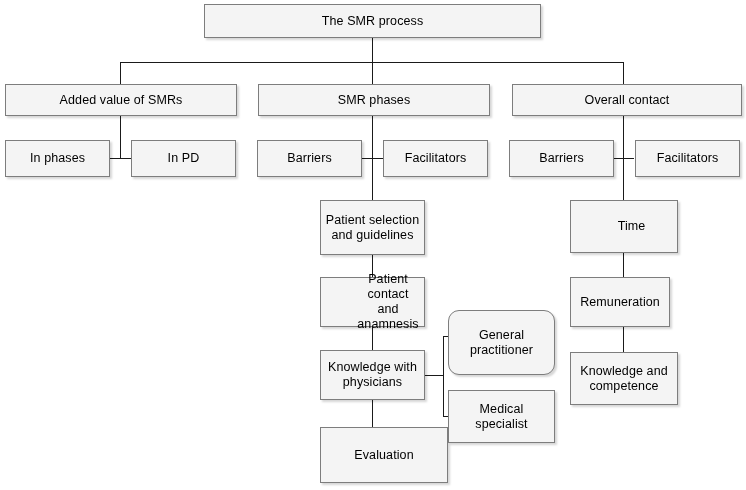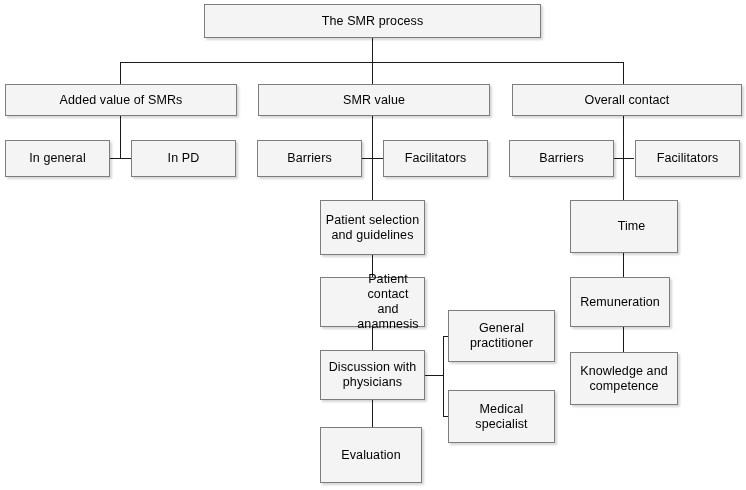--- a/index.html
+++ b/index.html
@@ -75,48 +75,48 @@
   <div class="edge h" style="left:443px; top:336px; width:6px;"></div>
   <div class="edge h" style="left:443px; top:416px; width:6px;"></div>
 
   <div class="edge v" style="left:623px; top:253px; height:24px;"></div>
   <div class="edge v" style="left:623px; top:327px; height:25px;"></div>
 
   <div class="node" style="left:204px; top:4px; width:337px; height:34px;">The SMR process</div>
 
   <div class="node" style="left:5px; top:84px; width:232px; height:32px;">Added value of SMRs</div>
 
-  <div class="node" style="left:258px; top:84px; width:232px; height:32px;">SMR value</div>
+  <div class="node" style="left:258px; top:84px; width:232px; height:32px;">SMR phases</div>
 
   <div class="node" style="left:512px; top:84px; width:230px; height:32px;">Overall contact</div>
 
-  <div class="node" style="left:5px; top:140px; width:105px; height:37px;">In general</div>
+  <div class="node" style="left:5px; top:140px; width:105px; height:37px;">In phases</div>
 
   <div class="node" style="left:131px; top:140px; width:105px; height:37px;">In PD</div>
 
   <div class="node" style="left:257px; top:140px; width:105px; height:37px;">Barriers</div>
 
   <div class="node" style="left:383px; top:140px; width:105px; height:37px;">Facilitators</div>
 
   <div class="node" style="left:509px; top:140px; width:105px; height:37px;">Barriers</div>
 
   <div class="node" style="left:635px; top:140px; width:105px; height:37px;">Facilitators</div>
 
   <div class="node" style="left:320px; top:200px; width:105px; height:55px;">Patient selection
 and guidelines</div>
 
   <div class="node" style="left:320px; top:277px; width:105px; height:50px;padding-left:35px;">Patient contact
 and anamnesis</div>
 
-  <div class="node" style="left:320px; top:350px; width:105px; height:50px;">Discussion with
+  <div class="node" style="left:320px; top:350px; width:105px; height:50px;">Knowledge with
 physicians</div>
 
-  <div class="node" style="left:320px; top:427px; width:102px; height:56px;">Evaluation</div>
+  <div class="node" style="left:320px; top:427px; width:128px; height:56px;">Evaluation</div>
 
-  <div class="node" style="left:448px; top:310px; width:107px; height:52px;">General
+  <div class="node" style="left:448px; top:310px; width:107px; height:65px;border-radius:11px;">General
 practitioner</div>
 
   <div class="node" style="left:448px; top:390px; width:107px; height:53px;">Medical
 specialist</div>
 
   <div class="node" style="left:570px; top:200px; width:108px; height:53px;padding-left:19px;">Time</div>
 
   <div class="node" style="left:570px; top:277px; width:100px; height:50px;">Remuneration</div>
 
   <div class="node" style="left:570px; top:352px; width:108px; height:53px;">Knowledge and

